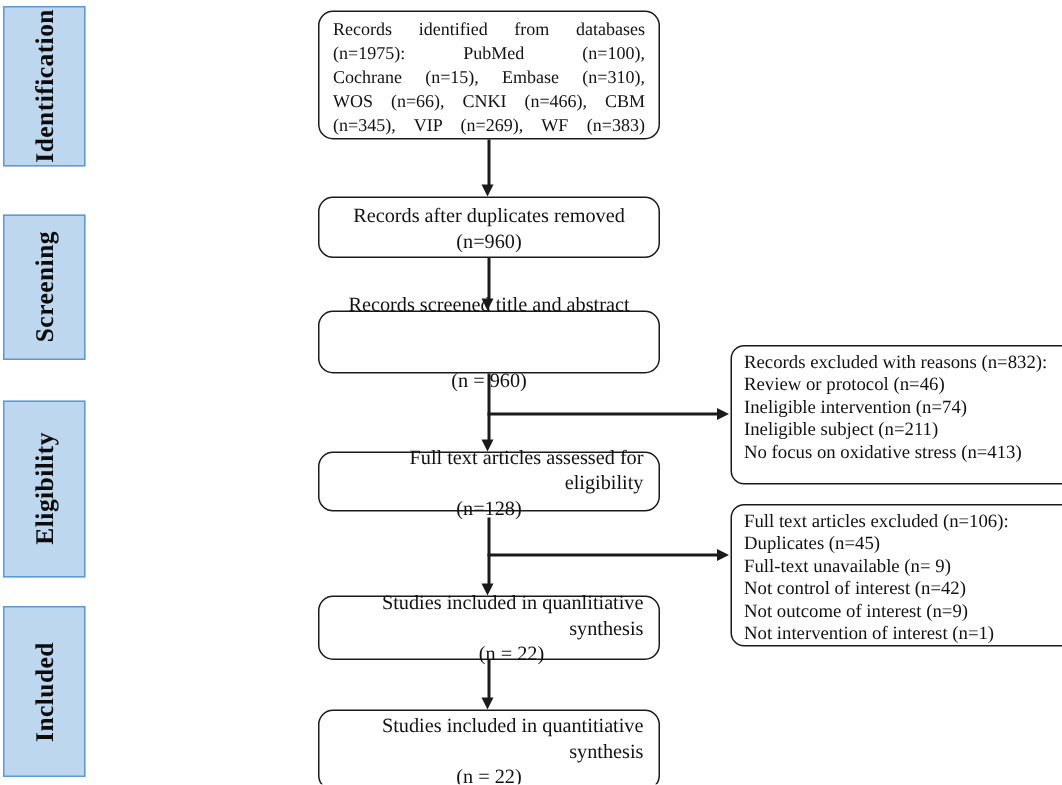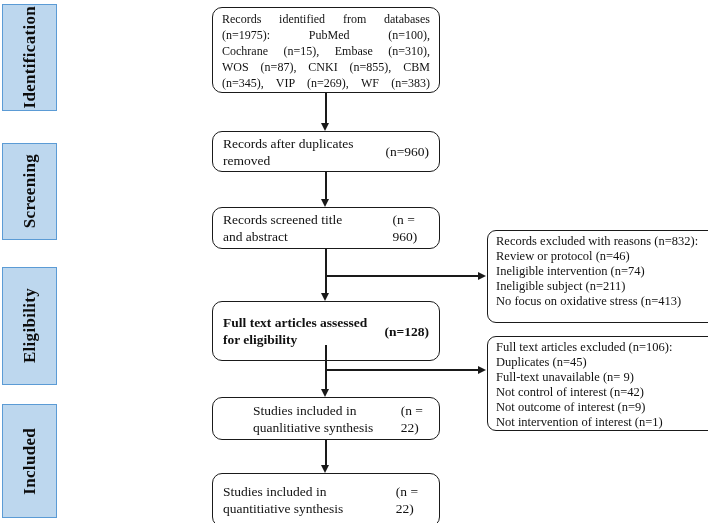--- a/index.html
+++ b/index.html
@@ -40,24 +40,24 @@
     position: absolute;
     left: 212px;
     width: 228px;
     background: var(--box-fill, #ffffff);
     border: 1.4px solid var(--box-border, #1a1a1a);
     border-radius: 10px;
     box-sizing: border-box;
   }
   .flow-box.centered {
     display: flex;
-    flex-direction: row;
+    flex-direction: column;
     align-items: center;
     justify-content: center;
-    text-align: left;
+    text-align: right;
     font-size: 13.5px;
     line-height: 17px;
     padding: 2px 10px;
   }
   .flow-box.justified {
     padding: 3px 9px;
     font-size: 12px;
     line-height: 16.1px;
   }
   .flow-box.justified .jline {
@@ -122,35 +122,35 @@
     <span>Eligibility</span>
   </div>
   <div class="stage-box" style="top:404px; height:114px;">
     <span>Included</span>
   </div>
 
   <div class="flow-box justified" style="top:7px; height:86px;">
     <div class="jline">Records identified from databases</div>
     <div class="jline">(n=1975): PubMed (n=100),</div>
     <div class="jline">Cochrane (n=15), Embase (n=310),</div>
-    <div class="jline">WOS (n=87), CNKI (n=855), CBM</div>
+    <div class="jline">WOS (n=66), CNKI (n=466), CBM</div>
     <div class="jline">(n=345), VIP (n=269), WF (n=383)</div>
   </div>
 
   <div class="flow-box centered" style="top:131px; height:41px;">
     <div>Records after duplicates removed</div>
     <div>(n=960)</div>
   </div>
 
   <div class="flow-box centered" style="top:207px; height:42px;gap:34px;">
     <div>Records screened title and abstract</div>
     <div>(n = 960)</div>
   </div>
 
-  <div class="flow-box centered" style="top:301px; height:60px;font-weight:bold;">
+  <div class="flow-box centered" style="top:301px; height:40px;">
     <div>Full text articles assessed for eligibility</div>
     <div>(n=128)</div>
   </div>
 
   <div class="flow-box centered" style="top:397px; height:43px;padding-left:40px;">
     <div>Studies included in quanlitiative synthesis</div>
     <div>(n = 22)</div>
   </div>
 
   <div class="flow-box centered" style="top:473px; height:54px;">

